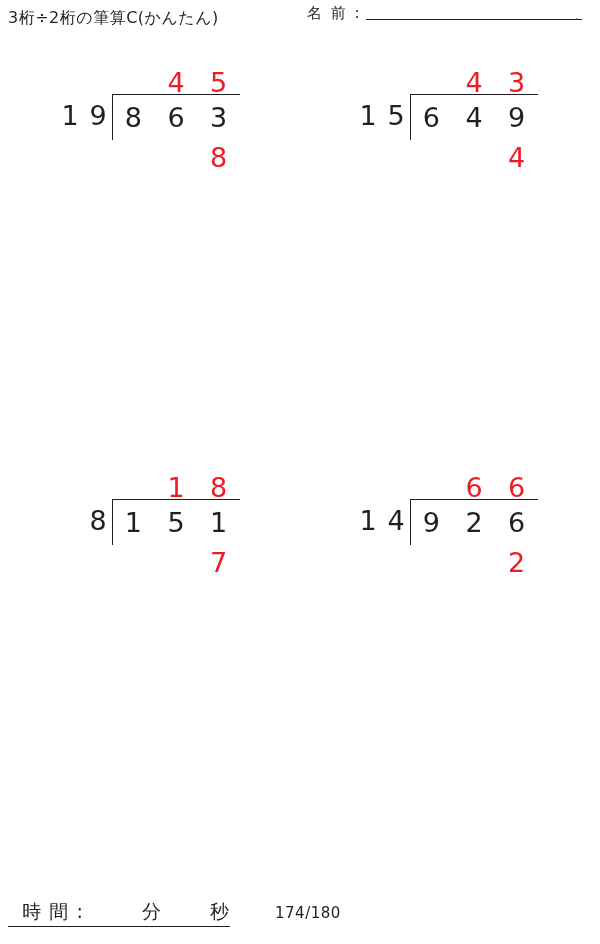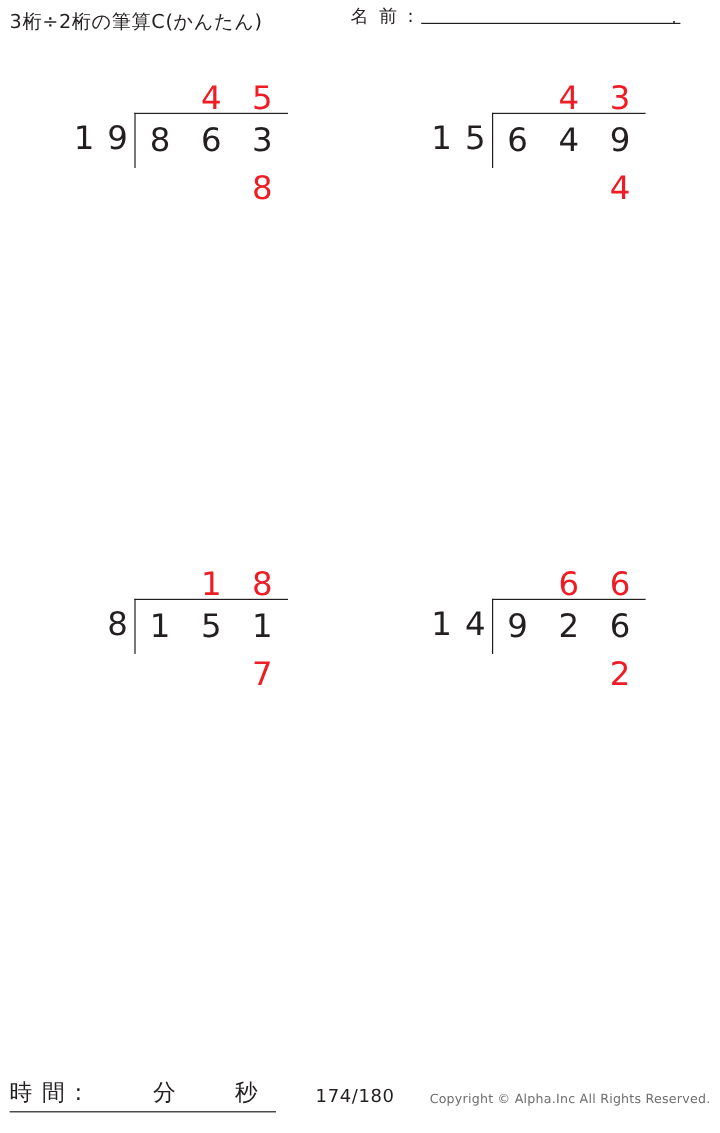--- a/index.html
+++ b/index.html
@@ -33,20 +33,21 @@
     display: flex;
     align-items: flex-end;
     white-space: nowrap;
   }
   .name-label {
     font-size: 15px;
     letter-spacing: 2px;
     color: #231f20;
     line-height: 1;
     padding-bottom: 2px;
+    margin-left: 15px;
   }
   .name-rule {
     width: 216px;
     height: 0;
     border-bottom: 1.6px solid #231f20;
     margin-left: 4px;
     margin-bottom: 3px;
   }
   .name-dot {
     font-size: 13px;
@@ -135,41 +136,42 @@
     color: #ee1c25;
   }
 
   
   .footer {
     position: absolute;
     left: 0;
     bottom: 0;
     width: 600px;
     height: 46px;
+    text-align: right;
   }
   .time-block {
     position: absolute;
     left: 8px;
     top: 2px;
     width: 222px;
     border-bottom: 1.6px solid #231f20;
     padding-bottom: 2px;
   }
   .time-line {
     font-size: 19px;
     letter-spacing: 1px;
     color: #231f20;
     white-space: nowrap;
     line-height: 1.25;
   }
   .time-gap-a { display: inline-block; width: 44px; }
   .time-gap-b { display: inline-block; width: 34px; }
   .page-number {
     position: absolute;
-    left: 263px;
+    left: 275px;
     top: 6px;
     font-size: 15px;
     letter-spacing: 0.5px;
     color: #231f20;
   }
   .copyright {
     position: absolute;
     right: 8px;
     top: 12px;
     font-size: 10.5px;
@@ -295,14 +297,13 @@
   <div class="time-block">
     <div class="time-line">
       <span>時 間 :</span>
       <span class="time-gap-a"></span>
       <span>分</span>
       <span class="time-gap-b"></span>
       <span>秒</span>
     </div>
   </div>
   <div class="page-number">174/180</div>
-  <div class="copyright">Copyright © Alpha.Inc All Rights Reserved.</div>
 </div>
 
 </body></html>

